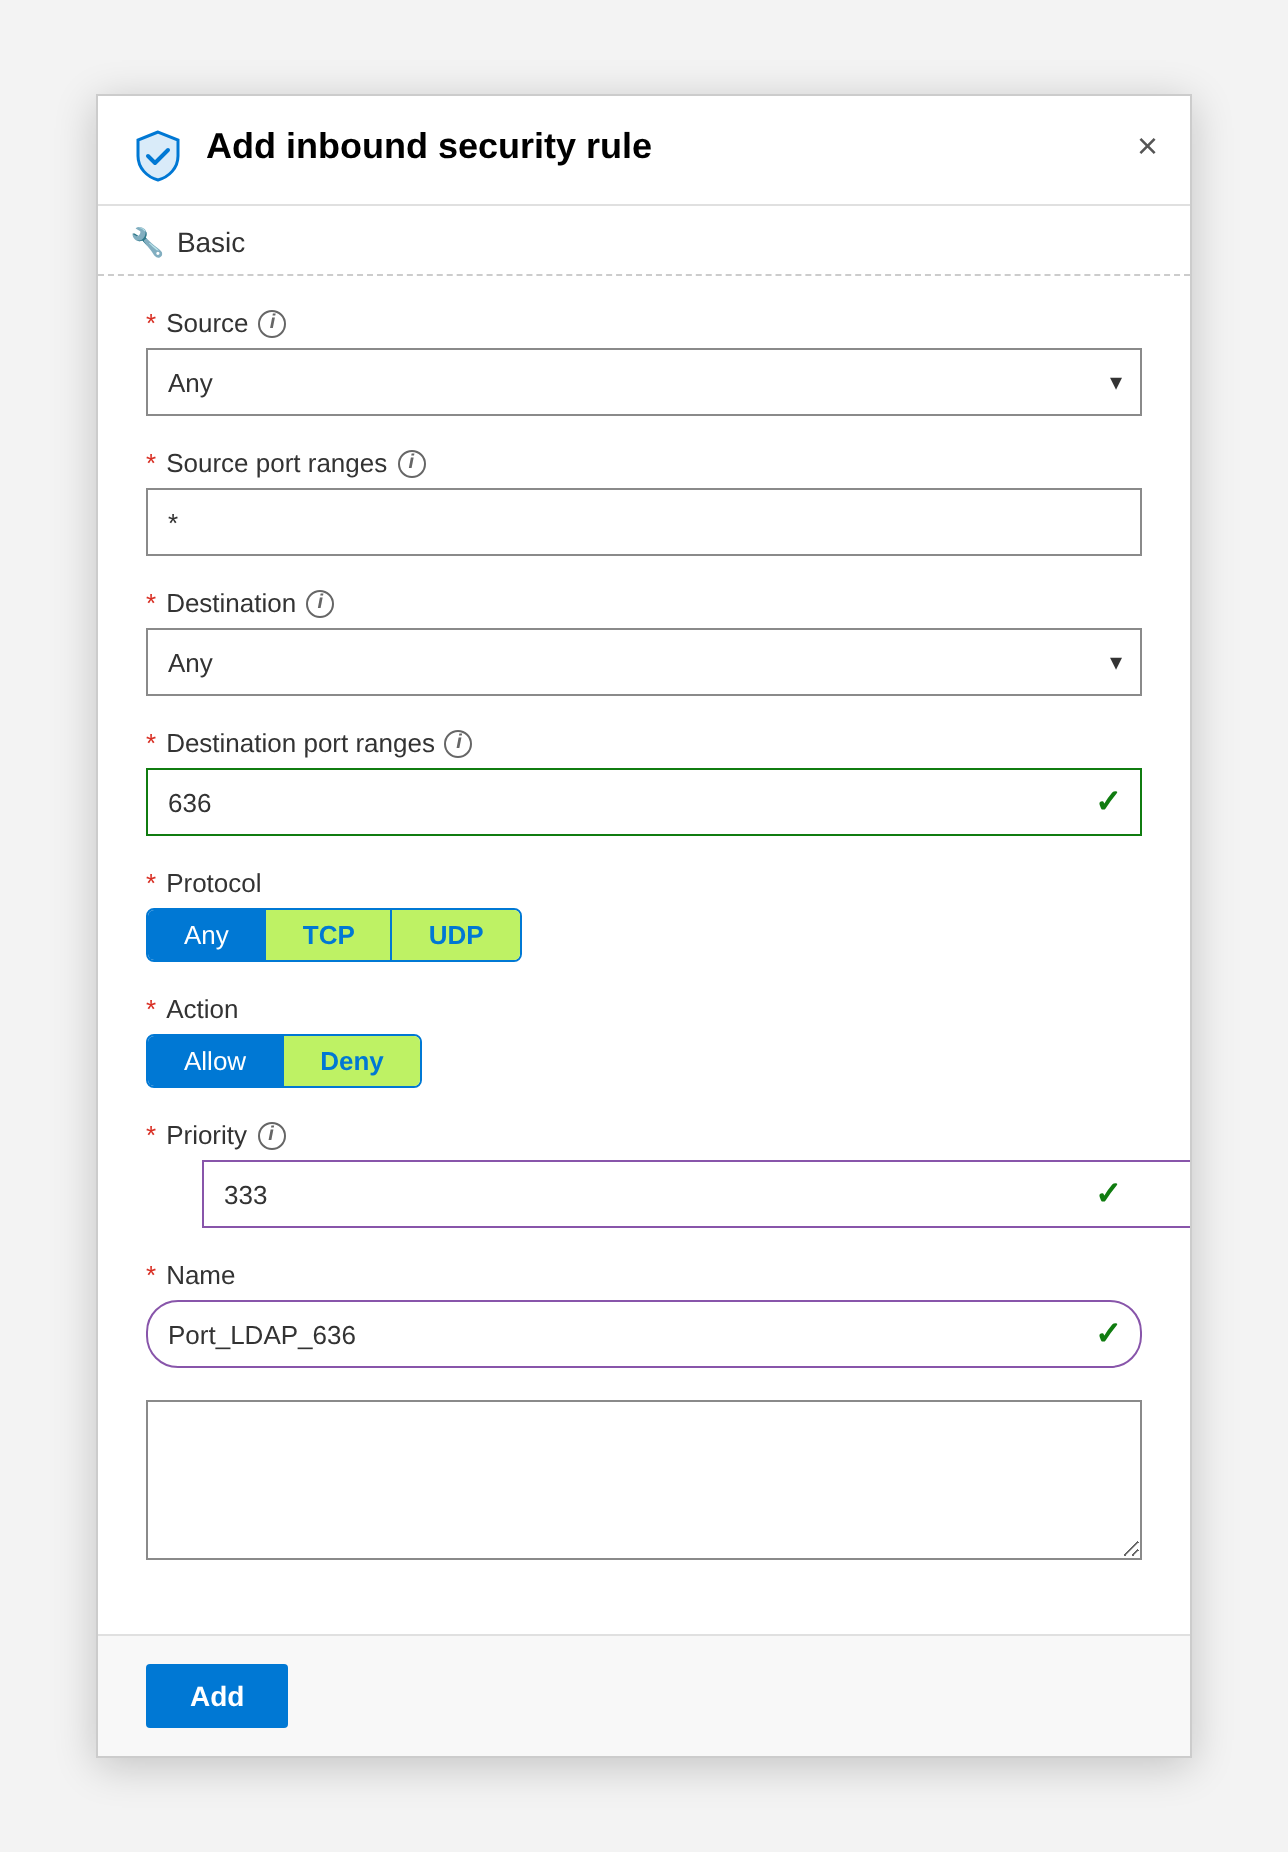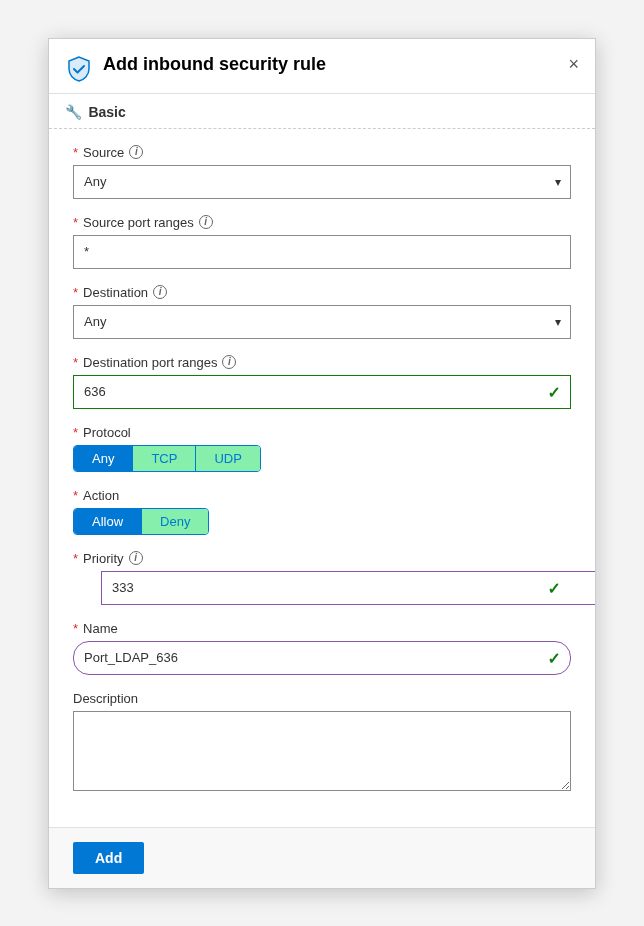--- a/index.html
+++ b/index.html
@@ -73,21 +73,21 @@
     .section-label {
       padding: 10px 16px 8px 16px;
       border-bottom: 1px dashed #cccccc;
       display: flex;
       align-items: center;
       gap: 6px;
     }
 
     .section-label-text {
       font-size: 14px;
-      font-weight: 700;
+      font-weight: 400;
       color: #333333;
     }
 
     .wrench-icon {
       color: #0078d4;
       font-size: 14px;
     }
 
     .dialog-body {
       padding: 16px 24px;
@@ -193,23 +193,23 @@
       border: 1px solid #0078d4;
       border-radius: 4px;
       overflow: hidden;
     }
 
     .toggle-btn {
       padding: 5px 18px;
       font-size: 13px;
       border: none;
       cursor: pointer;
-      background: #86efac;
+      background: #bef264;
       color: #0078d4;
-      font-weight: 400;
+      font-weight: 700;
     }
 
     .toggle-btn.active {
       background: #0078d4;
       color: #ffffff;
       font-weight: 500;
     }
 
     .toggle-btn:not(:last-child) {
       border-right: 1px solid #0078d4;
@@ -377,23 +377,20 @@
         <span class="required-star">*</span>
         <span>Name</span>
       </div>
       <div class="form-input-validated valid">
         <input class="form-input form-input-name" type="text" value="Port_LDAP_636" style="">
         <span class="checkmark">✓</span>
       </div>
     </div>
 
     <div class="form-group">
-      <div class="form-label">
-        <span>Description</span>
-      </div>
       <textarea class="form-textarea" style=""></textarea>
     </div>
 
   </div>
 
   <div class="dialog-footer">
     <button class="add-button">Add</button>
   </div>
 
 </div>

